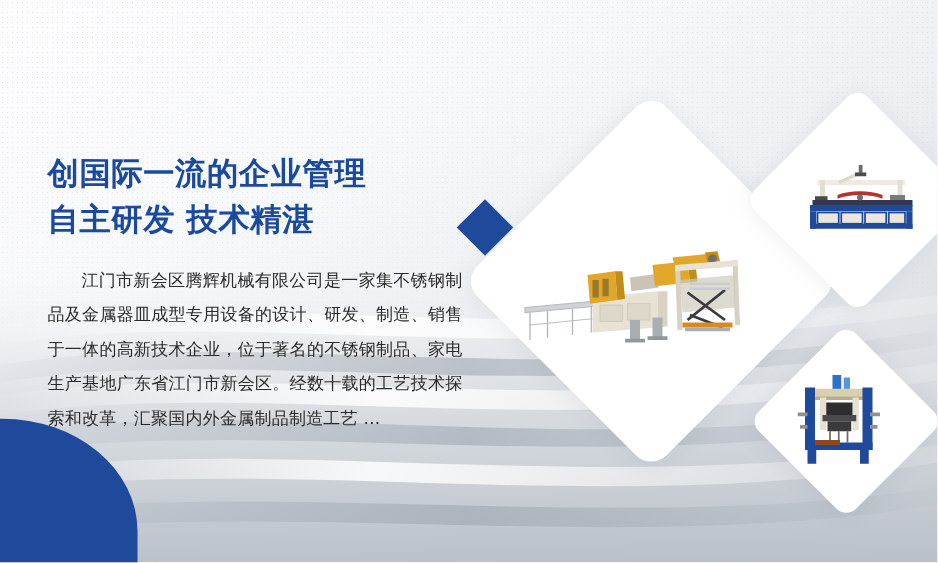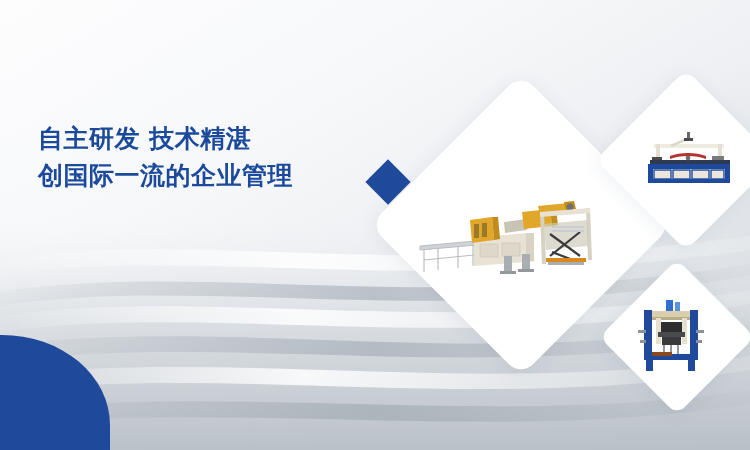--- a/index.html
+++ b/index.html
@@ -232,17 +232,18 @@
     <rect x="58" y="40" width="6" height="3" fill="#8d9298"></rect>
 
     <rect x="6" y="54" width="54" height="6" fill="#1f4a9c"></rect>
     <rect x="14" y="52" width="20" height="4" fill="#8a4a1e"></rect>
 
     <rect x="8" y="60" width="7" height="11" fill="#1f4a9c"></rect>
     <rect x="50" y="60" width="7" height="11" fill="#1f4a9c"></rect>
   </svg>
 
   <div class="text-col">
+    <div class="headline">创国际一流的企业管理</div>
     <div class="headline">自主研发 技术精湛</div>
-    <div class="headline">创国际一流的企业管理</div>
+    <p class="paragraph">江门市新会区腾辉机械有限公司是一家集不锈钢制品及金属器皿成型专用设备的设计、研发、制造、销售于一体的高新技术企业，位于著名的不锈钢制品、家电生产基地广东省江门市新会区。经数十载的工艺技术探索和改革，汇聚国内外金属制品制造工艺 ...</p>
   </div>
 
 </div>
 
 </body></html>

